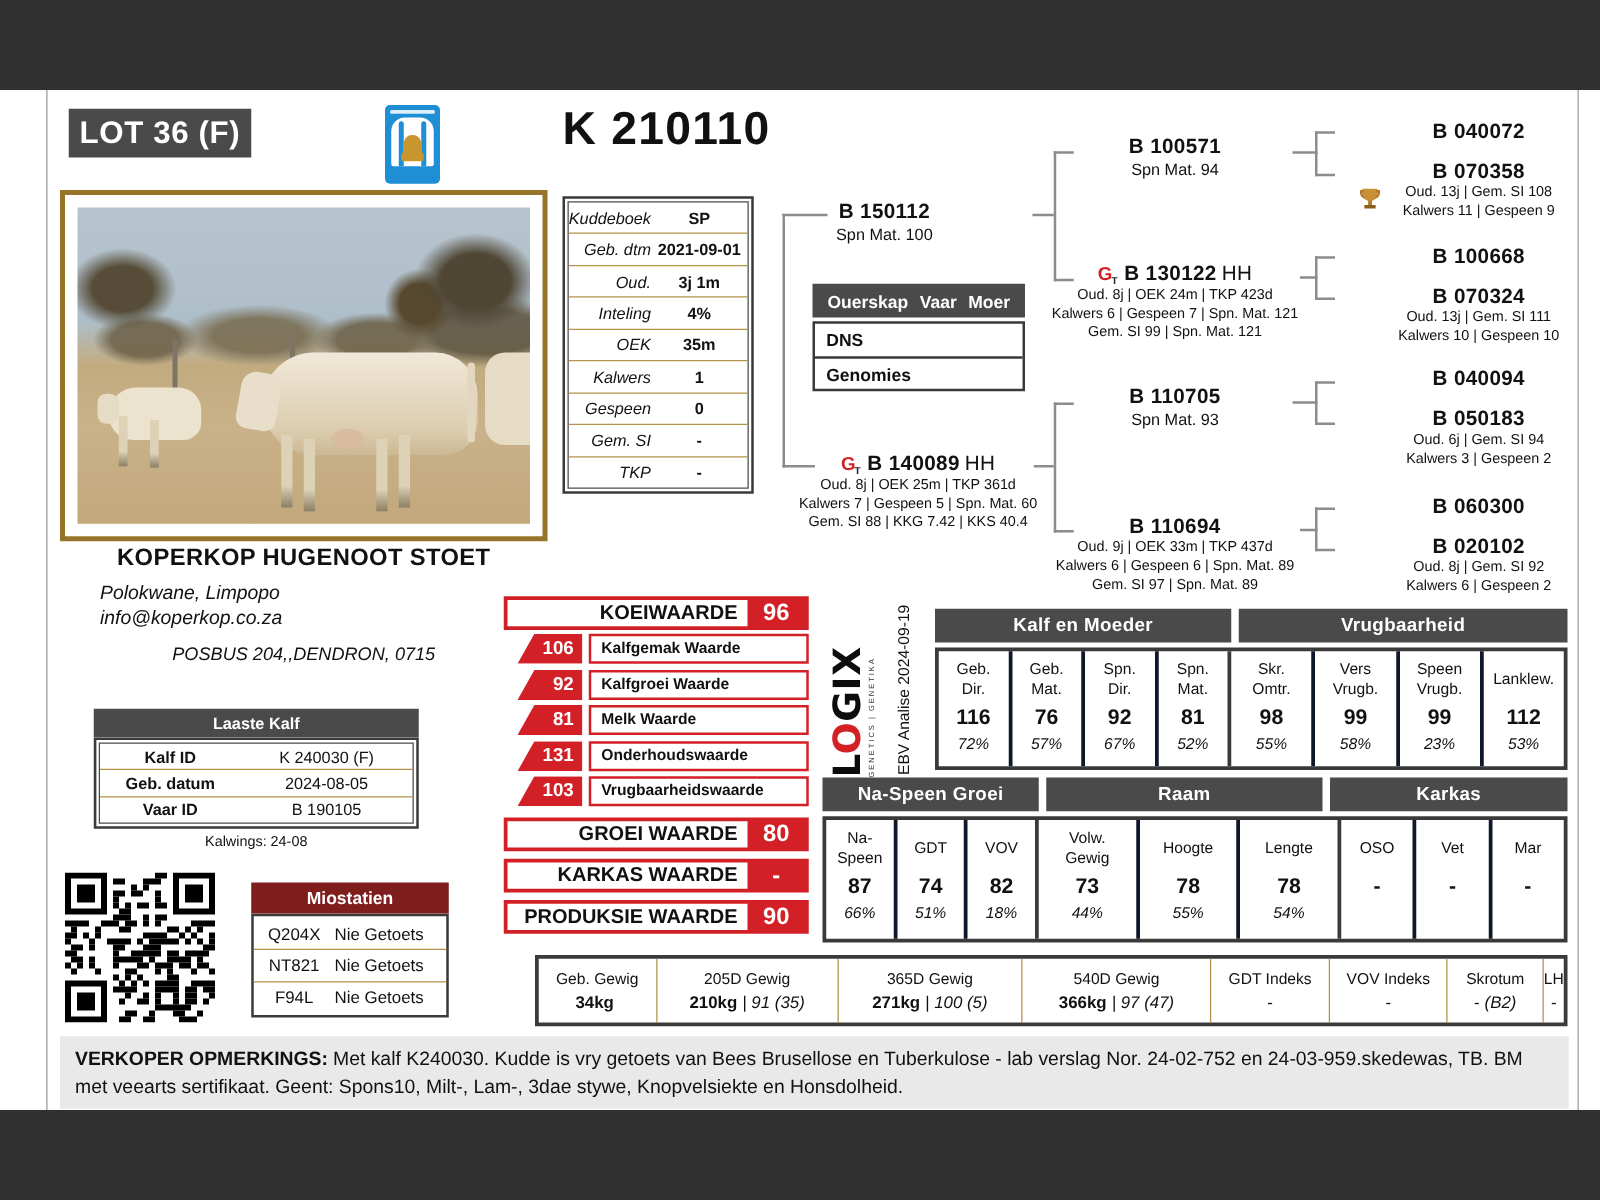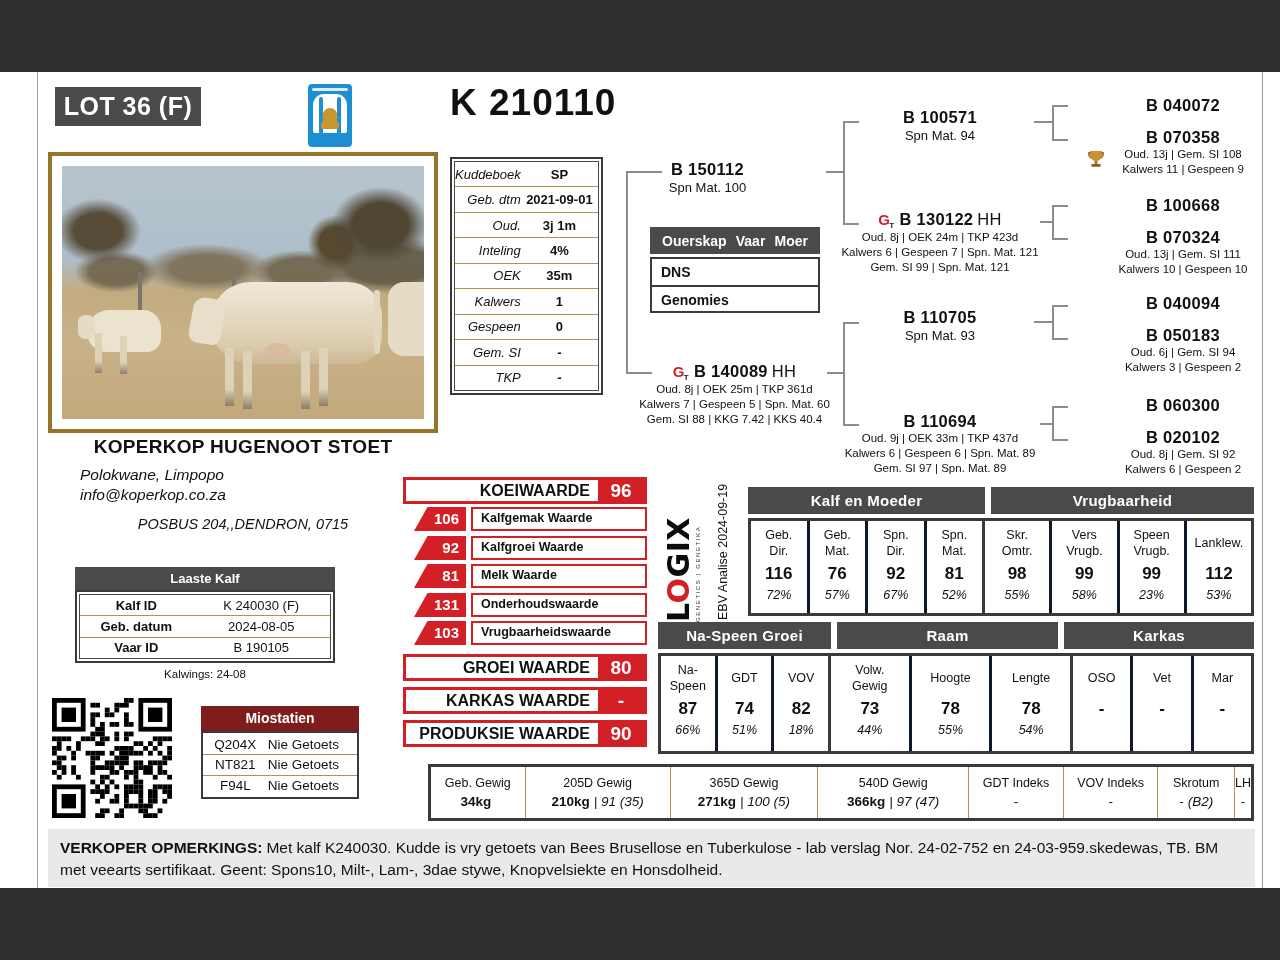--- a/index.html
+++ b/index.html
@@ -96,21 +96,21 @@
   .lk-row { flex:1; display:flex; align-items:center; border-bottom:1px solid #b3924a; }
   .lk-row:last-child { border-bottom:none; }
   .lk-label { flex:0 0 45%; text-align:center; font-weight:bold; font-size:13px; }
   .lk-value { flex:1; text-align:center; font-size:13px; }
   .lk-kalwings { left:75px; top:668px; width:260px; text-align:center; font-size:11.5px; }
 
   
   .qr { left:52px; top:698px; width:120px; height:120px; }
   .mio-head { left:201px; top:706px; width:158px; height:25px; background:#7f1d1d; color:#fff;
     font-weight:bold; font-size:14px; text-align:center; line-height:25px; }
-  .mio-body { left:201px; top:731px; width:158px; height:68px; border:2px solid #3a3a3a; padding:2px 0; display:flex; flex-direction:column; background:#fff; }
+  .mio-body { left:201px; top:731px; width:158px; height:83px; border:2px solid #3a3a3a; padding:2px 0; display:flex; flex-direction:column; background:#fff; }
   .mio-row { flex:1; display:flex; align-items:center; border-bottom:1px solid #b3924a; }
   .mio-row:last-child { border-bottom:none; }
   .mio-code { flex:0 0 42%; text-align:center; font-size:13.5px; }
   .mio-status { flex:1; font-size:13.5px; }
 
   
   .banner { position:absolute; left:403px; width:244px; height:27px; background:#d32027; padding:3px; display:flex; }
   .banner-label { flex:1; background:#fff; font-weight:bold; font-size:16px; text-align:right; padding-right:8px; line-height:21px; color:#111; white-space:nowrap; }
   .banner-val { width:46px; color:#fff; font-weight:bold; font-size:19px; text-align:center; line-height:21px; }
   .wrow { position:absolute; left:414px; width:233px; height:24px; display:flex; }

